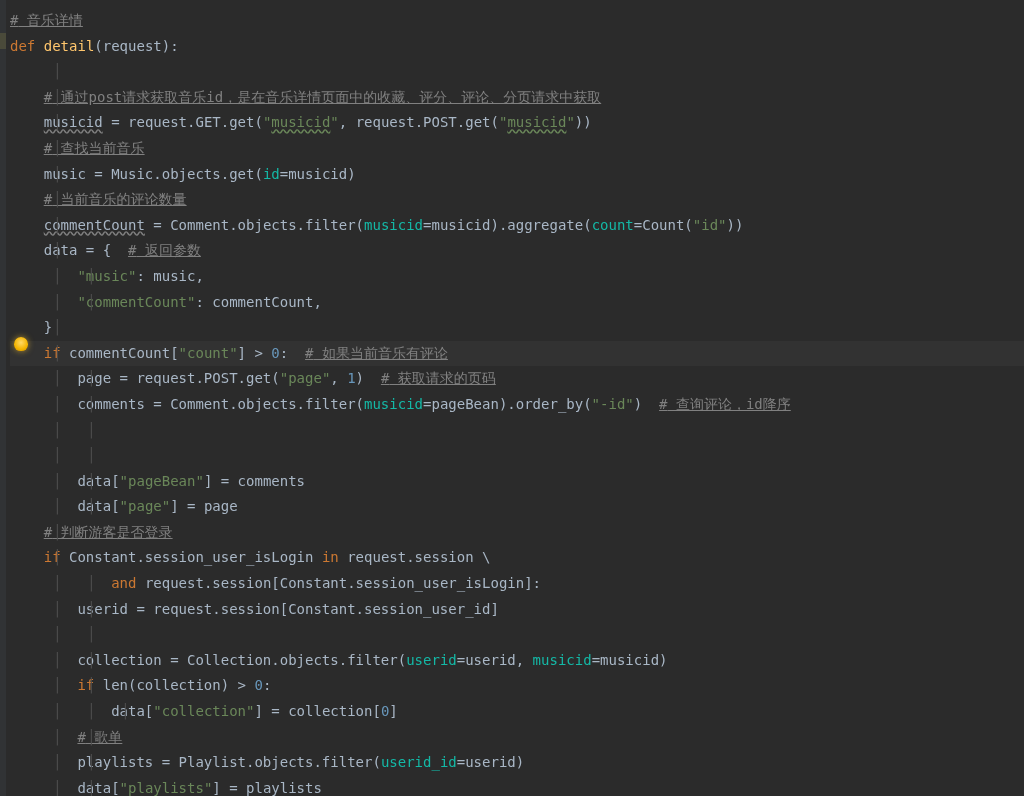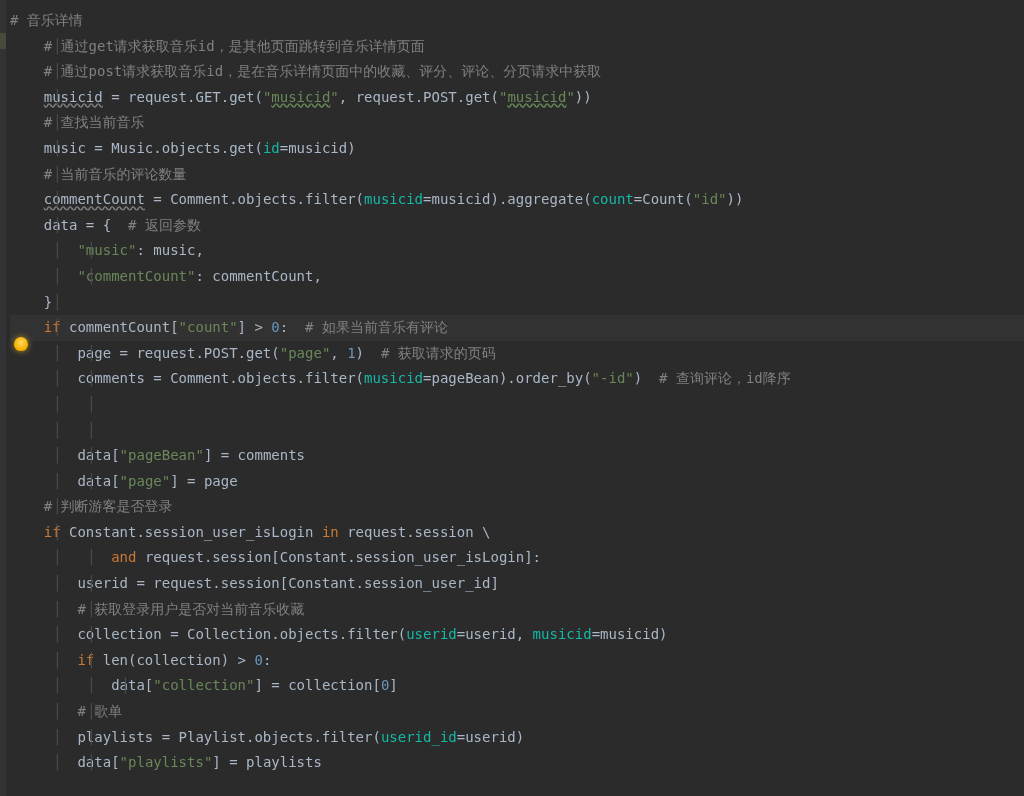--- a/index.html
+++ b/index.html
@@ -47,21 +47,21 @@
       color: #4d4d4d;
       position: absolute;
       top: 0;
       font-size: 14px;
     }
     .g1 { left: 43px; }
     .g2 { left: 77px; }
     .g3 { left: 111px; }
     .t-kw { color: #cc7832; }
     .t-fn { color: #ffc66d; }
-    .t-cm { color: #808080; }
+    .t-cm { color: #808080; text-decoration: underline; }
     .t-str { color: #6a8759; }
     .t-num { color: #6897bb; }
     .t-kwarg { color: #14b8a6; }
     .t-pl { color: #a9b7c6; }
     .wavy {
       text-decoration: underline wavy #808080;
       text-decoration-skip-ink: none;
     }
     .wavy-green {
       text-decoration: underline wavy #6a8759;
@@ -91,22 +91,23 @@
 <div class="fn-marker"></div>
 
 <div class="bulb">
   <span class="bulb-icon"></span>
 </div>
 
 <div class="editor">
 
 <div class="line"><span class="t-cm"><span>#</span><span> 音乐详情</span></span></div>
 
+<div class="line"><span class="t-kw">def</span> <span class="t-fn">detail</span><span class="t-pl">(request):</span></div>
 
-<div class="line"><span class="indent-guide g1">│</span>    <span class="t-cm"><span>#</span><span> 通过get请求获取音乐id，是其他页面跳转到音乐详情页面</span></span></div>
+<div class="line"><span class="indent-guide g1">│</span>    </div>
 
 <div class="line"><span class="indent-guide g1">│</span>    <span class="t-cm"><span>#</span><span> 通过post请求获取音乐id，是在音乐详情页面中的收藏、评分、评论、分页请求中获取</span></span></div>
 
 <div class="line"><span class="indent-guide g1">│</span>    <span class="wavy">musicid</span><span> = request.GET.get(</span><span class="t-str"><span>"</span><span class="wavy-green">musicid</span><span>"</span></span><span>, request.POST.get(</span><span class="t-str"><span>"</span><span class="wavy-green">musicid</span><span>"</span></span><span>))</span></div>
 
 <div class="line"><span class="indent-guide g1">│</span>    <span class="t-cm"><span>#</span><span> 查找当前音乐</span></span></div>
 
 <div class="line"><span class="indent-guide g1">│</span>    <span>music = Music.objects.get(</span><span class="t-kwarg">id</span><span>=musicid)</span></div>
 
 <div class="line"><span class="indent-guide g1">│</span>    <span class="t-cm"><span>#</span><span> 当前音乐的评论数量</span></span></div>
@@ -136,21 +137,21 @@
 <div class="line"><span class="indent-guide g1">│</span><span class="indent-guide g2">│</span>        <span>data[</span><span class="t-str">"page"</span><span>] = page</span></div>
 
 <div class="line"><span class="indent-guide g1">│</span>    <span class="t-cm"><span>#</span><span> 判断游客是否登录</span></span></div>
 
 <div class="line"><span class="indent-guide g1">│</span>    <span class="t-kw">if</span><span> Constant.session_user_isLogin </span><span class="t-kw">in</span><span> request.session \</span></div>
 
 <div class="line"><span class="indent-guide g1">│</span><span class="indent-guide g2">│</span>            <span class="t-kw">and</span><span> request.session[Constant.session_user_isLogin]:</span></div>
 
 <div class="line"><span class="indent-guide g1">│</span><span class="indent-guide g2">│</span>        <span>userid = request.session[Constant.session_user_id]</span></div>
 
-<div class="line"><span class="indent-guide g1">│</span><span class="indent-guide g2">│</span>        <span class="t-cm"><span>#</span><span> 获取登录用户是否对当前音乐收藏</span></span></div>
+<div class="line"><span class="indent-guide g1">│</span><span class="indent-guide g2">│</span>        </div>
 
 <div class="line"><span class="indent-guide g1">│</span><span class="indent-guide g2">│</span>        <span>collection = Collection.objects.filter(</span><span class="t-kwarg">userid</span><span>=userid, </span><span class="t-kwarg">musicid</span><span>=musicid)</span></div>
 
 <div class="line"><span class="indent-guide g1">│</span><span class="indent-guide g2">│</span>        <span class="t-kw">if</span><span> len(collection) &gt; </span><span class="t-num">0</span><span>:</span></div>
 
 <div class="line"><span class="indent-guide g1">│</span><span class="indent-guide g2">│</span><span class="indent-guide g3">│</span>            <span>data[</span><span class="t-str">"collection"</span><span>] = collection[</span><span class="t-num">0</span><span>]</span></div>
 
 <div class="line"><span class="indent-guide g1">│</span><span class="indent-guide g2">│</span>        <span class="t-cm"><span>#</span><span> 歌单</span></span></div>
 
 <div class="line"><span class="indent-guide g1">│</span><span class="indent-guide g2">│</span>        <span>playlists = Playlist.objects.filter(</span><span class="t-kwarg">userid_id</span><span>=userid)</span></div>

